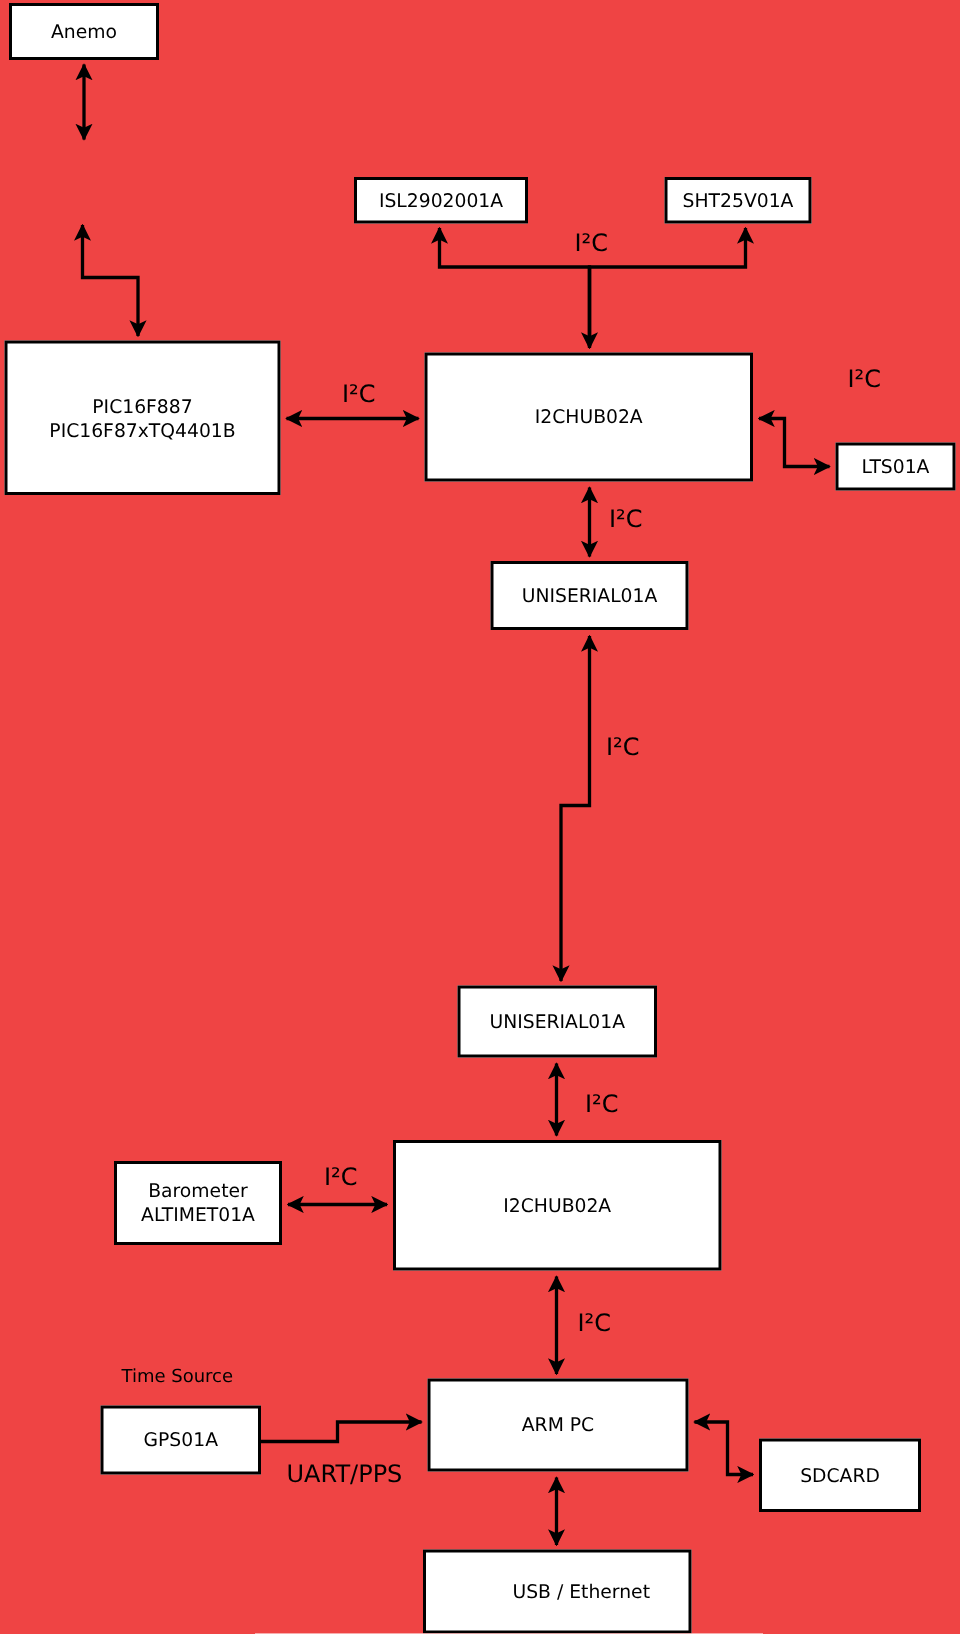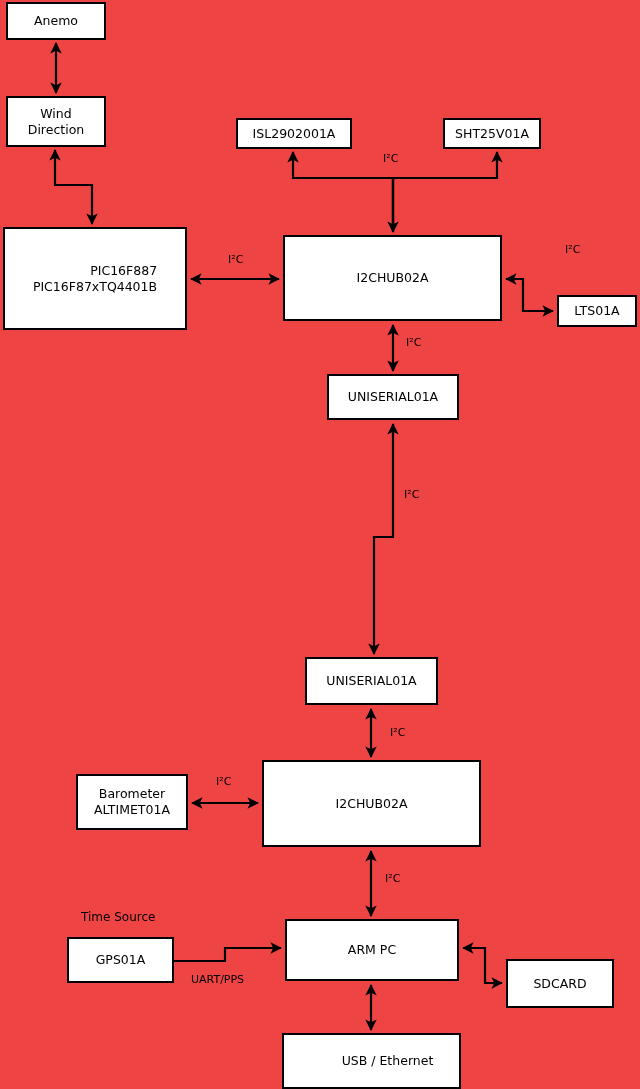--- a/index.html
+++ b/index.html
@@ -31,21 +31,21 @@
     justify-content: center;
     text-align: center;
     color: #000000;
     font-size: 12.5px;
     line-height: 1.28;
     z-index: 3;
   }
   .edge-label {
     position: absolute;
     color: #000000;
-    font-size: 11px;
+    font-size: 16px;
     white-space: nowrap;
     z-index: 4;
   }
   .free-label {
     position: absolute;
     color: #000000;
     font-size: 12px;
     white-space: nowrap;
     z-index: 4;
   }
@@ -91,26 +91,22 @@
       <polyline points="463,948 485,948 485,983 502,983" marker-start="url(#arrow)" marker-end="url(#arrow)"></polyline>
 
       <line x1="371" y1="985" x2="371" y2="1030" marker-start="url(#arrow)" marker-end="url(#arrow)"></line>
     </g>
   </svg>
 
   <div class="node" style="left:6px;  top:2px;    width:100px; height:38px;">
     <span>Anemo</span>
   </div>
 
-  <div class="node" style="left:6px;  top:96px;   width:100px; height:51px;">
-    <span style="white-space:pre-line;">Wind
-Direction</span>
-  </div>
 
-  <div class="node" style="left:3px;  top:227px;  width:184px; height:103px;text-align:right;">
+  <div class="node" style="left:3px;  top:227px;  width:184px; height:103px;">
     <span style="white-space:pre-line;">PIC16F887
 PIC16F87xTQ4401B</span>
   </div>
 
   <div class="node" style="left:236px; top:118px; width:116px; height:31px;">
     <span>ISL2902001A</span>
   </div>
 
   <div class="node" style="left:443px; top:118px; width:98px; height:31px;">
     <span>SHT25V01A</span>

